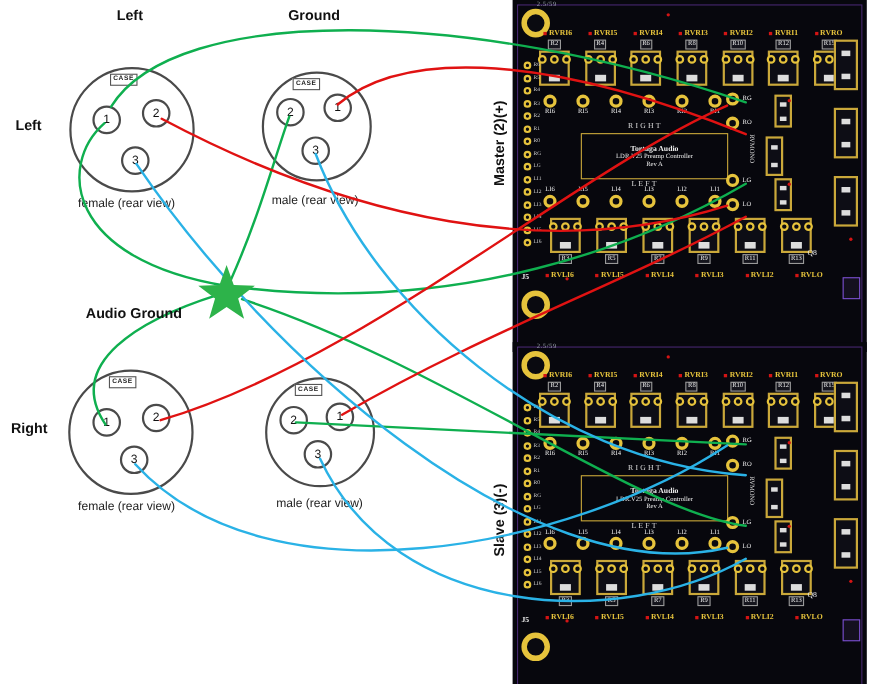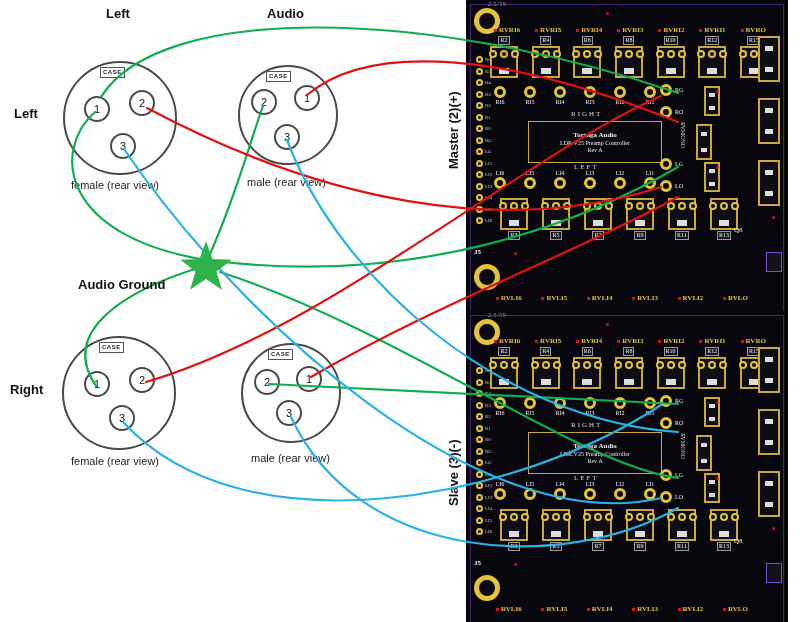--- a/index.html
+++ b/index.html
@@ -20,21 +20,21 @@
 
   
   .pcb{position:absolute;left:466px;width:322px;height:320px;background:#07070d;
        font-family:Liberation Serif, serif;z-index:1;}
   .pcb-frame{position:absolute;left:4px;top:4px;right:4px;bottom:4px;border:1px solid #46276f;}
   .corner-note{position:absolute;left:22px;top:1px;font-size:6px;color:#98a0a8;letter-spacing:.5px;}
   .hole{position:absolute;width:16px;height:16px;border:5px solid #e6c33c;border-radius:50%;
         background:#0a0a10;box-sizing:content-box;}
   .row{position:absolute;display:flex;justify-content:space-between;}
   .toplabels{left:28px;top:26px;width:272px;}
-  .bottomlabels{left:30px;top:246px;width:252px;margin-top:48px;}
+  .bottomlabels{left:30px;top:246px;width:252px;}
   .tl{display:flex;align-items:center;gap:2px;font-size:7px;font-weight:bold;color:#e6c33c;}
   .tl em{font-style:normal;}
   .dot{width:3px;height:3px;background:#d41414;display:inline-block;}
   .cells-top{left:24px;top:36px;width:278px;}
   .cells-bottom{left:34px;top:198px;width:238px;}
   .cell{display:flex;flex-direction:column;align-items:center;gap:1px;}
   .rbox{font-style:normal;font-size:6px;color:#eee;border:1px solid #999;padding:0 1px;
         background:#15151d;line-height:7px;}
   .comp{width:28px;height:32px;border:2px solid #caa83a;background:#0d0d15;display:flex;
         flex-direction:column;align-items:center;justify-content:space-between;padding:2px 0;
@@ -93,21 +93,21 @@
 
   <div class="title-label" style="left:80px;top:6px;width:76px;">Left</div>
   <div class="big-label" style="left:14px;top:106px;">Left</div>
   <div class="xlr-circle" style="left:63px;top:61px;width:110px;height:110px;"></div>
   <div class="case-tab" style="left:100px;top:67px;">CASE</div>
   <div class="pin" style="left:84px;top:96px;">1</div>
   <div class="pin" style="left:129px;top:90px;">2</div>
   <div class="pin" style="left:110px;top:133px;">3</div>
   <div class="caption" style="left:50px;top:179px;width:130px;">female (rear view)</div>
 
-  <div class="title-label" style="left:243px;top:6px;width:85px;">Audio</div>
+  <div class="title-label" style="left:243px;top:6px;width:85px;">Ground</div>
   <div class="xlr-circle" style="left:238px;top:65px;width:96px;height:96px;"></div>
   <div class="case-tab" style="left:266px;top:71px;">CASE</div>
   <div class="pin" style="left:251px;top:89px;">2</div>
   <div class="pin" style="left:294px;top:85px;">1</div>
   <div class="pin" style="left:274px;top:124px;">3</div>
   <div class="caption" style="left:224px;top:176px;width:125px;">male (rear view)</div>
 
   <div class="big-label" style="left:78px;top:277px;">Audio Ground</div>
 
   <div class="big-label" style="left:10px;top:382px;">Right</div>

